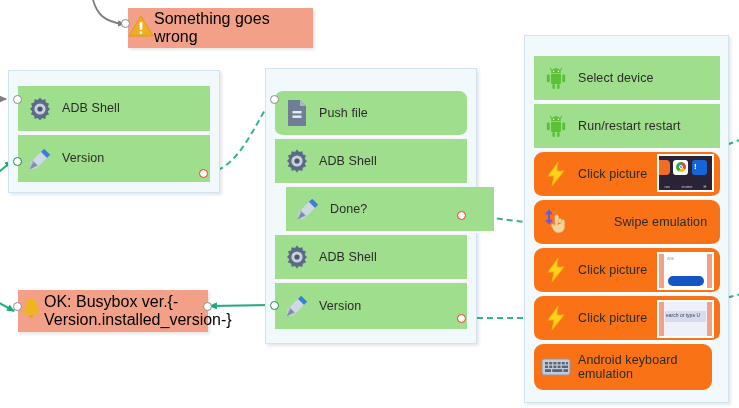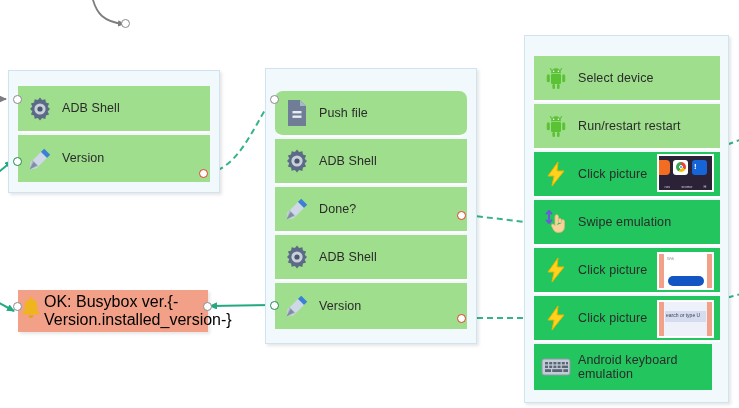--- a/index.html
+++ b/index.html
@@ -26,21 +26,21 @@
 
   
   .node{
     position:absolute;
     box-sizing:border-box;
     display:flex;
     align-items:center;
     border-bottom:2px solid #ffffff;
   }
   .node.green{background:#9ede8c;}
-  .node.salmon{background:#22c55e;}
+  .node.salmon{background:#f97316;border-radius:9px;}
   .node.last{border-bottom:none;}
 
   .node .ico{
     width:44px;min-width:44px;height:100%;
     display:flex;align-items:center;justify-content:center;
   }
   .node .label{
     font-size:12.5px;
     color:#2b2b2b;
     line-height:1.15;
@@ -138,20 +138,30 @@
 
     <path d="M467,215 L533,223" fill="none" stroke="#35b38b" stroke-width="2" stroke-dasharray="6 4"></path>
 
     <path d="M467,318 L533,318" fill="none" stroke="#35b38b" stroke-width="2" stroke-dasharray="6 4"></path>
 
     <path d="M718,148 L745,138" fill="none" stroke="#35b38b" stroke-width="2" stroke-dasharray="6 4"></path>
 
     <path d="M718,300 L745,293" fill="none" stroke="#35b38b" stroke-width="2" stroke-dasharray="6 4"></path>
   </svg>
 
+  <div class="standalone" style="left:128px;top:8px;width:185px;height:40px;">
+    <div class="ico">
+      <svg width="26" height="24" viewBox="0 0 26 24">
+        <path d="M13 2 L25 22 L1 22 Z" fill="#f0ad23" stroke="#e09a10" stroke-width="1"></path>
+        <rect x="11.6" y="8" width="2.8" height="8" rx="1.2" fill="#ffffff"></rect>
+        <rect x="11.6" y="17.2" width="2.8" height="2.8" rx="1.2" fill="#ffffff"></rect>
+      </svg>
+    </div>
+    <div class="label">Something goes wrong</div>
+  </div>
   <div class="port in-gray" style="left:121px;top:19px;"></div>
 
   <div class="group" style="left:8px;top:70px;width:212px;height:123px;">
   </div>
 
   <div class="node green" style="left:18px;top:86px;width:192px;height:47px;">
     <div class="ico">
       <svg width="26" height="26" viewBox="0 0 26 26">
         <path fill="#5b6b86" d="M13 1.5l2.1 2.6 3.3-.8.5 3.3 3.2 1-1.4 3.1 2.3 2.4-2.3 2.4 1.4 3.1-3.2 1-.5 3.3-3.3-.8L13 24.5l-2.1-2.6-3.3.8-.5-3.3-3.2-1 1.4-3.1L3 13l2.3-2.4-1.4-3.1 3.2-1 .5-3.3 3.3.8z"></path>
         <circle cx="13" cy="13" r="5.6" fill="#c9cfdb"></circle>
@@ -196,21 +206,21 @@
     <div class="ico">
       <svg width="26" height="26" viewBox="0 0 26 26">
         <path fill="#5b6b86" d="M13 1.5l2.1 2.6 3.3-.8.5 3.3 3.2 1-1.4 3.1 2.3 2.4-2.3 2.4 1.4 3.1-3.2 1-.5 3.3-3.3-.8L13 24.5l-2.1-2.6-3.3.8-.5-3.3-3.2-1 1.4-3.1L3 13l2.3-2.4-1.4-3.1 3.2-1 .5-3.3 3.3.8z"></path>
         <circle cx="13" cy="13" r="5.6" fill="#c9cfdb"></circle>
         <circle cx="13" cy="13" r="2.6" fill="#48566e"></circle>
       </svg>
     </div>
     <div class="label">ADB Shell</div>
   </div>
 
-  <div class="node green" style="left:275px;top:187px;width:192px;height:46px;text-align:center;">
+  <div class="node green" style="left:286px;top:187px;width:208px;height:46px;text-align:center;">
     <div class="ico">
       <svg width="26" height="26" viewBox="0 0 26 26">
         <path d="M17.2 2.8l6 6-3.3 3.3-6-6z" fill="#3c7fd8"></path>
         <path d="M13.9 6.1l6 6-10.2 10.2-7.2 1.2 1.2-7.2z" fill="#cfd8e6"></path>
         <path d="M2.5 23.5l3-9.5 6 6z" fill="#aab6c8"></path>
         <path d="M2.5 23.5l7.6-4.2-3.4-3.4z" fill="#7f8da3"></path>
       </svg>
     </div>
     <div class="label">Done?</div>
   </div>
@@ -296,21 +306,21 @@
       <div class="i i3"></div>
       <div class="ex">!</div>
       <div class="cap">
         <span>ros</span>
         <span>srome</span>
         <span>H</span>
       </div>
     </div>
   </div>
 
-  <div class="node salmon" style="left:534px;top:200px;width:186px;height:46px;">
+  <div class="node salmon" style="left:534px;top:200px;width:186px;height:46px;gap:36px;">
     <div class="ico">
       <svg width="28" height="28" viewBox="0 0 28 28">
         <path d="M7 3v12M7 3l-2.4 2.6M7 3l2.4 2.6M7 15l-2.4-2.6M7 15l2.4-2.6" stroke="#6a5ad8" stroke-width="2" fill="none" stroke-linecap="round"></path>
         <path d="M13 20V8.4a1.7 1.7 0 113.4 0v6.2" fill="#f8d39a" stroke="#e3b87a" stroke-width=".8"></path>
         <path d="M16.4 14.6V12a1.5 1.5 0 113 0v3.2" fill="#f8d39a" stroke="#e3b87a" stroke-width=".8"></path>
         <path d="M19.4 15.2v-2a1.5 1.5 0 113 0v5.6c0 3.2-2 5.6-5.2 5.6h-1.6c-2.2 0-3.6-1.6-4.4-3.2l-1.6-3.2a1.4 1.4 0 012.2-1.6l1.2 1.4" fill="#f8d39a" stroke="#e3b87a" stroke-width=".8"></path>
       </svg>
     </div>
     <div class="label">Swipe emulation</div>
   </div>

